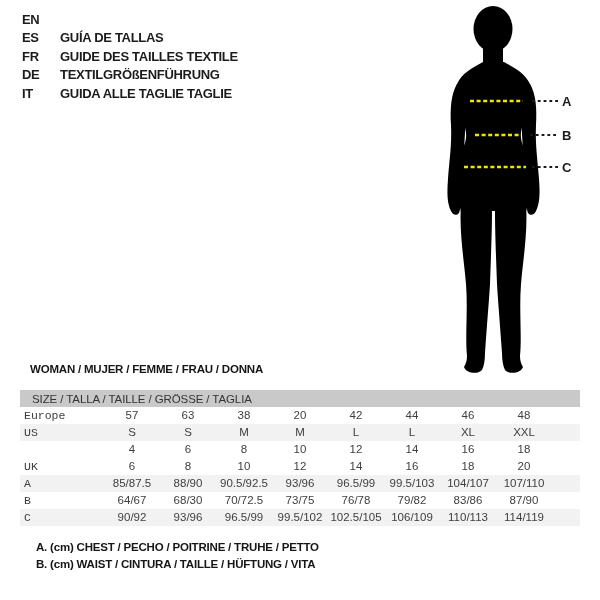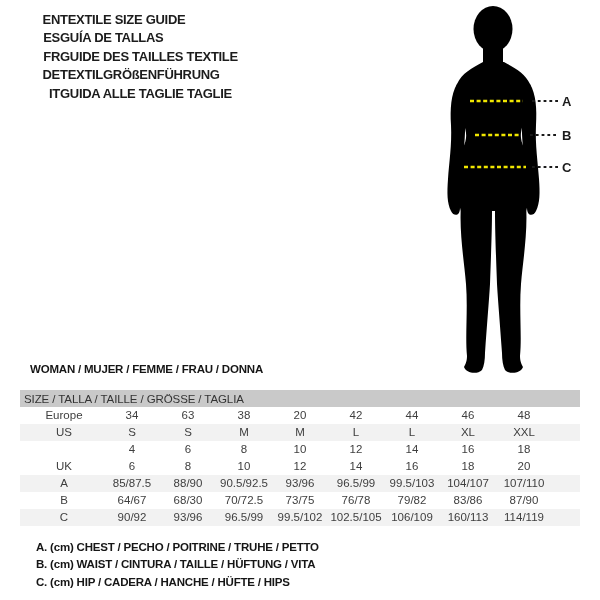--- a/index.html
+++ b/index.html
@@ -1,54 +1,53 @@
 <!DOCTYPE html>
 <html><head>
 <meta charset="utf-8">
 <style>
   html,body{margin:0;padding:0;background:#ffffff;}
   body{width:600px;height:600px;position:relative;overflow:hidden;
        font-family:"Liberation Sans","DejaVu Sans",sans-serif;color:#1a1a1a;}
 
   
-  .lang-list{position:absolute;left:22px;top:10px;text-align:right;}
+  .lang-list{position:absolute;left:22px;top:10px;}
   .lang-row{display:flex;height:18.5px;align-items:center;}
   .lang-code{width:38px;font-size:13px;font-weight:700;letter-spacing:-0.3px;color:#1c1c1c;}
   .lang-label{font-size:13px;font-weight:700;letter-spacing:-0.3px;color:#1c1c1c;white-space:nowrap;}
 
   
   .figure{position:absolute;left:420px;top:4px;width:180px;height:372px;}
   .figure svg{position:absolute;left:0;top:0;}
   .m-label{position:absolute;left:142px;width:20px;font-size:13px;font-weight:600;color:#1c1c1c;}
 
   
   .section-title{position:absolute;left:30px;top:363px;font-size:11.5px;font-weight:700;
                  letter-spacing:-0.2px;color:#161616;white-space:nowrap;}
 
   
   table.size-table{position:absolute;left:20px;top:390px;width:560px;border-collapse:collapse;
                    table-layout:fixed;font-size:11.5px;color:#3e3e3e;}
-  table.size-table th{height:17px;background:#c9c9c9;text-align:left;padding:0 0 0 4px;
+  table.size-table th{height:17px;background:#c9c9c9;text-align:left;padding:0 0 0 12px;
                       font-weight:400;font-size:11.5px;color:#333333;letter-spacing:-0.1px;white-space:nowrap;}
   table.size-table td{height:17px;padding:0;text-align:center;font-weight:400;line-height:17px;white-space:nowrap;}
-  table.size-table td.row-label{text-align:center;padding-left:4px;}
+  table.size-table td.row-label{text-align:left;padding-left:4px;font-family:Liberation Mono, monospace;}
   table.size-table tr.shaded td{background:#f2f2f2;margin-top:19px;}
 
   
   .legend{position:absolute;left:36px;top:541px;}
   .legend-line{height:17.3px;font-size:11.5px;font-weight:700;letter-spacing:-0.2px;
                color:#161616;white-space:nowrap;}
 </style>
 </head>
 <body>
 
 <div class="lang-list">
     <div class="lang-row">
       <span class="lang-code">EN</span>
-      <span class="lang-label">TEXTILE SIZE GUIDE</span>
     </div>
     <div class="lang-row">
       <span class="lang-code">ES</span>
       <span class="lang-label">GUÍA DE TALLAS</span>
     </div>
     <div class="lang-row">
       <span class="lang-code">FR</span>
       <span class="lang-label">GUIDE DES TAILLES TEXTILE</span>
     </div>
     <div class="lang-row">
@@ -119,21 +118,21 @@
     <col style="width:28px">
   </colgroup>
   <thead>
     <tr>
       <th colspan="10">SIZE / TALLA / TAILLE / GRÖSSE / TAGLIA</th>
     </tr>
   </thead>
   <tbody>
       <tr>
         <td class="row-label">Europe</td>
-        <td>34</td>
+        <td>57</td>
         <td>63</td>
         <td>38</td>
         <td>20</td>
         <td>42</td>
         <td>44</td>
         <td>46</td>
         <td>48</td>
         <td></td>
       </tr>
       <tr class="shaded">
@@ -197,24 +196,23 @@
         <td></td>
       </tr>
       <tr class="shaded">
         <td class="row-label">C</td>
         <td>90/92</td>
         <td>93/96</td>
         <td>96.5/99</td>
         <td>99.5/102</td>
         <td>102.5/105</td>
         <td>106/109</td>
-        <td>160/113</td>
+        <td>110/113</td>
         <td>114/119</td>
         <td></td>
       </tr>
     </tbody>
 </table>
 
 <div class="legend">
     <div class="legend-line">A. (cm) CHEST / PECHO / POITRINE / TRUHE / PETTO</div>
     <div class="legend-line">B. (cm) WAIST / CINTURA / TAILLE / HÜFTUNG / VITA</div>
-    <div class="legend-line">C. (cm) HIP / CADERA / HANCHE / HÜFTE / HIPS</div>
   </div>
 
 </body></html>

